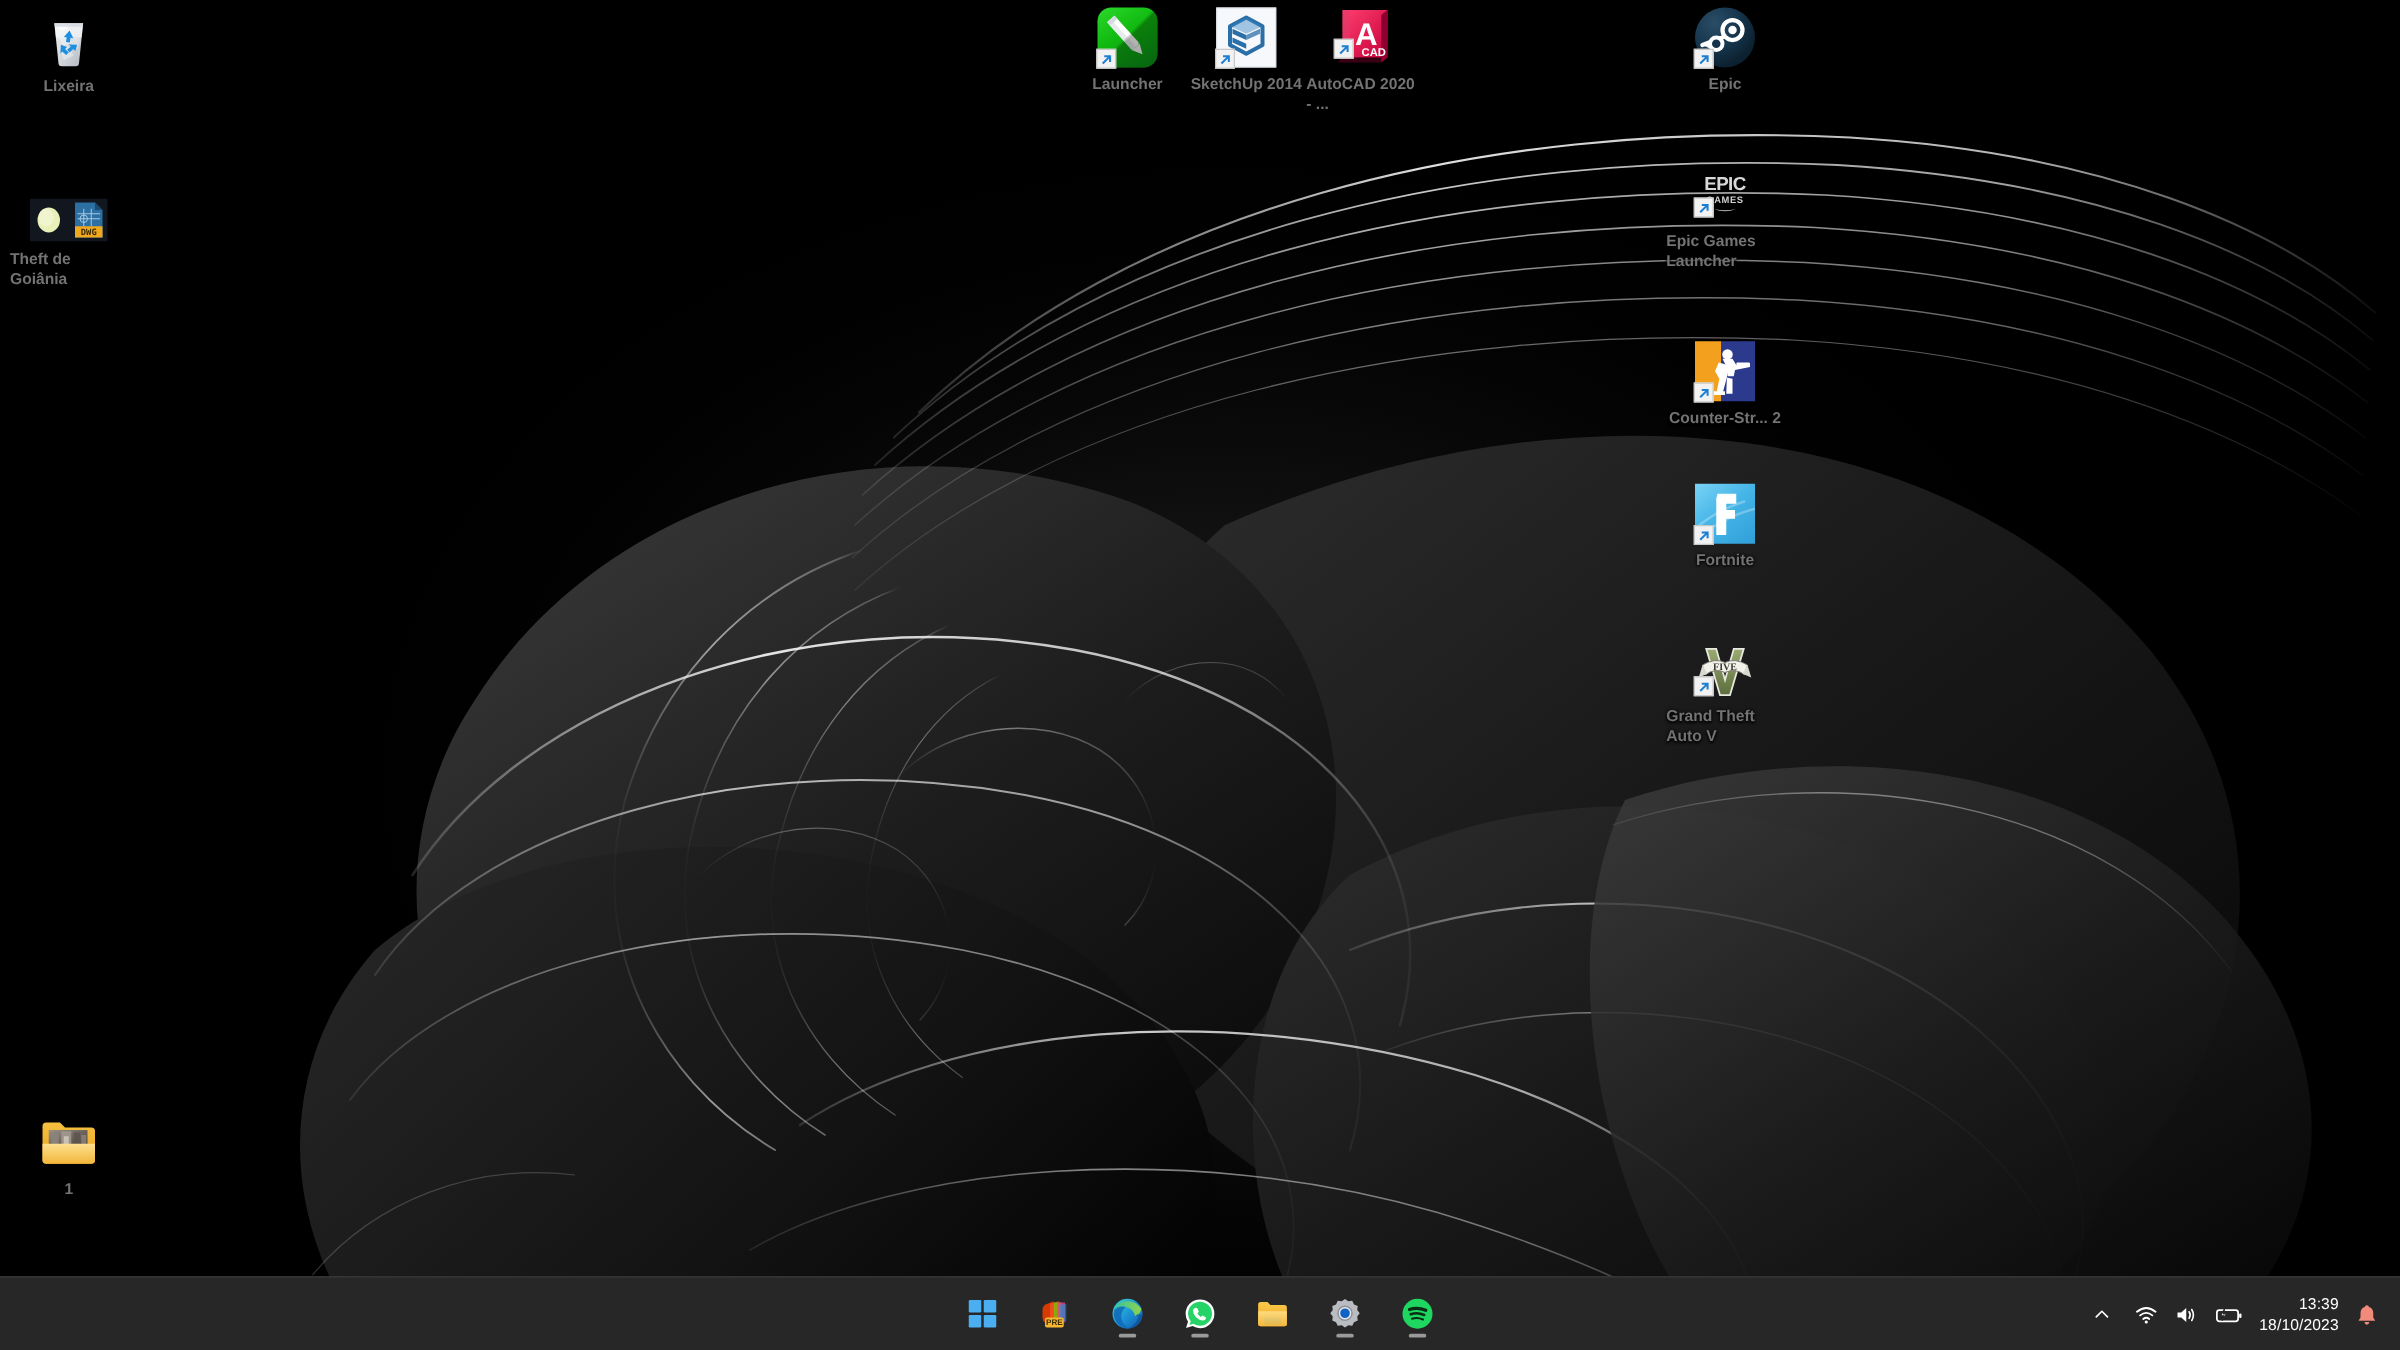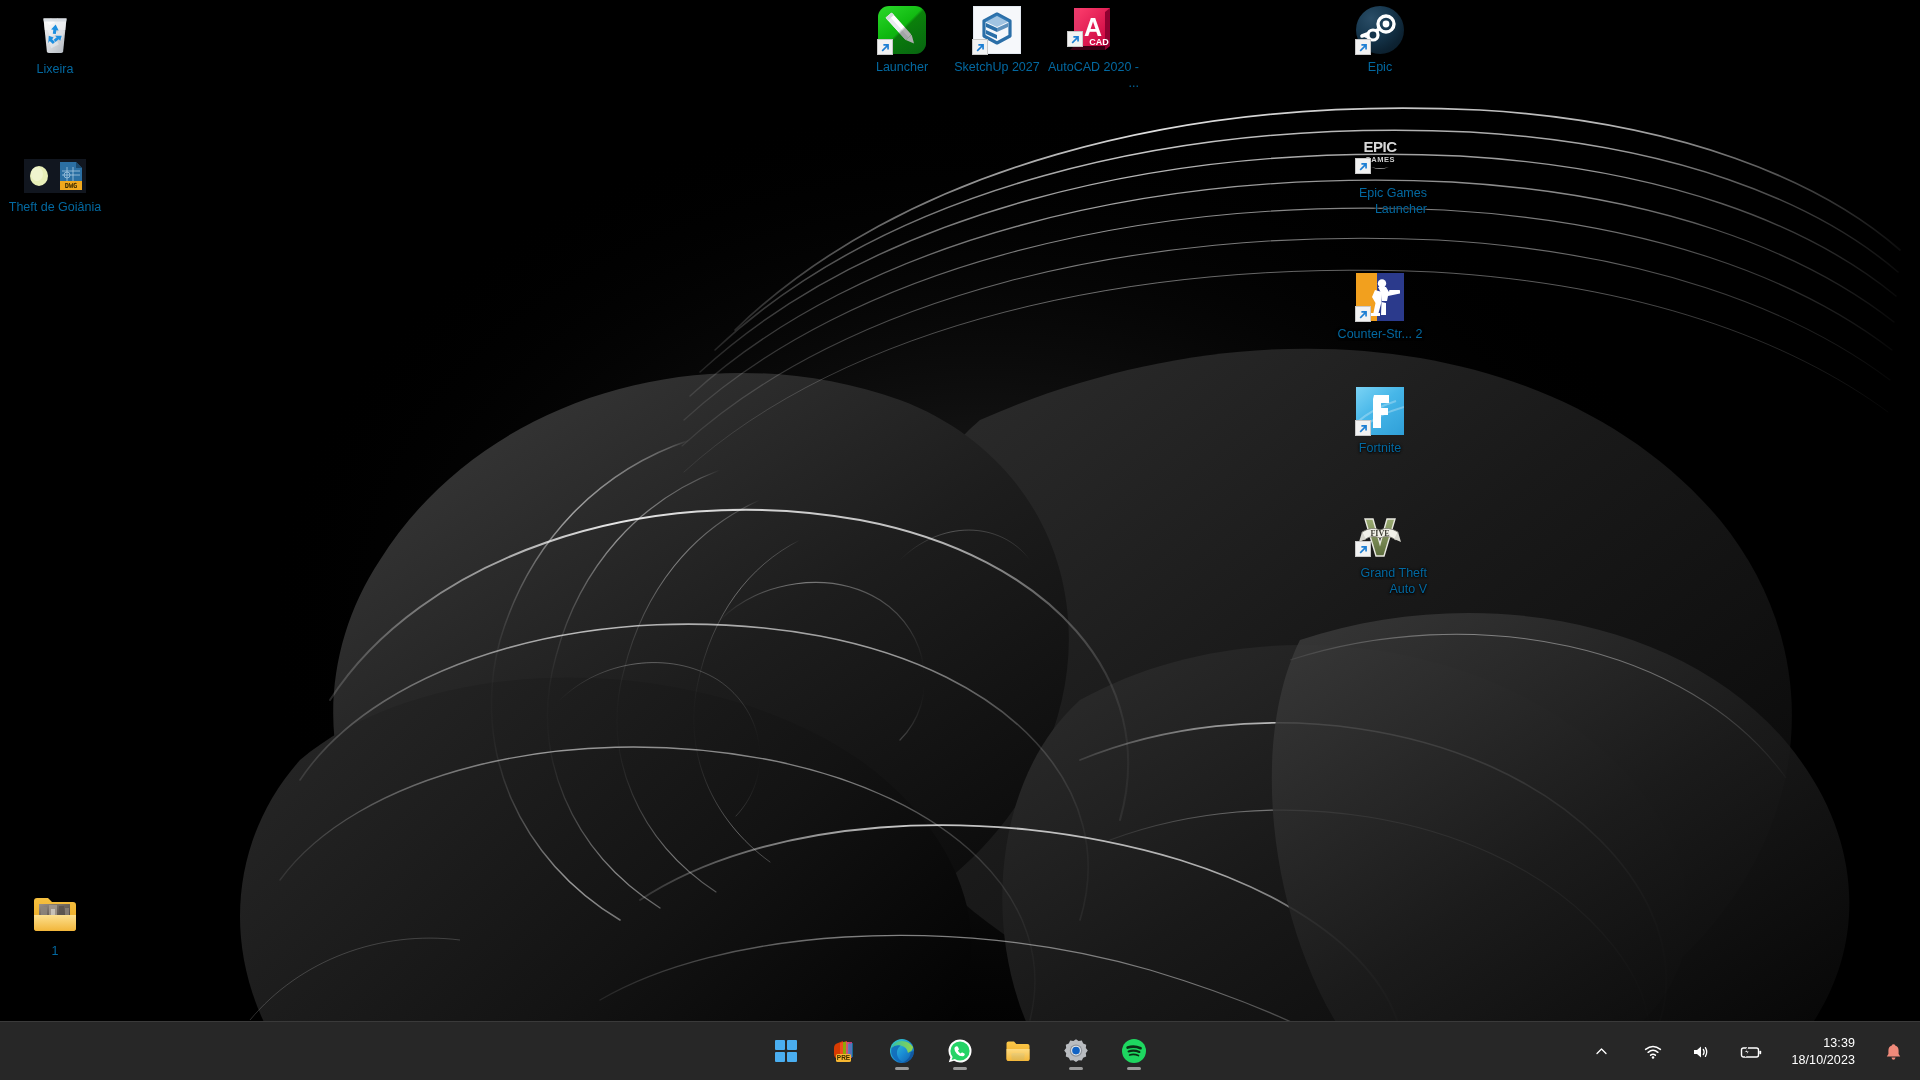--- a/index.html
+++ b/index.html
@@ -32,25 +32,26 @@
   }
   .icon-art {
     position:relative;
     width:48px; height:48px;
     display:flex; align-items:center; justify-content:center;
   }
   .icon-label {
     margin-top:5px;
     font-size:12.5px;
     line-height:16px;
-    color:#0369a1;
-    text-align:right;
+    color:#737373;
+    text-align:left;
     text-shadow:0 1px 2px rgba(0,0,0,.95), 0 0 3px rgba(0,0,0,.9);
     word-wrap:break-word;
     max-width:94px;
+    font-weight:bold;
   }
   
   .shortcut-arrow {
     position:absolute; left:-1px; bottom:-1px;
     width:16px; height:16px;
     background:#f2f2f2;
     border:1px solid #c8c8c8;
     display:flex; align-items:center; justify-content:center;
   }
   .shortcut-arrow svg { width:11px; height:11px; display:block; }
@@ -119,21 +120,21 @@
   }
   .tb-art { width:26px; height:26px; position:relative; display:flex; align-items:center; justify-content:center; }
   .tb-indicator {
     position:absolute; bottom:3px; left:50%; transform:translateX(-50%);
     width:14px; height:3.5px; border-radius:2px; background:#9a9a9a;
   }
 
   
   #tray {
     position:absolute; right:0; top:0; height:59px;
-    display:flex; align-items:center; gap:16px; padding-right:8px;
+    display:flex; align-items:center; gap:0; padding-right:8px;
   }
   .tray-btn {
     height:44px; display:flex; align-items:center; justify-content:center;
     padding:0 7px; border-radius:5px; cursor:default;
   }
   .tray-icon { display:flex; align-items:center; justify-content:center; }
   #clock {
     display:flex; flex-direction:column; align-items:flex-end; justify-content:center;
     padding:0 10px 0 6px; height:44px; border-radius:5px; cursor:default;
     color:#fff; font-size:12.5px; line-height:17px; letter-spacing:.1px;
@@ -351,21 +352,21 @@
           </g>
           <path d="M23 7 L36 14 L23 20 L10 14 Z" fill="#3a84c4" opacity=".45"></path>
         </svg>
       </div>
       <div class="shortcut-arrow">
         <svg viewBox="0 0 12 12" xmlns="http://www.w3.org/2000/svg">
           <path d="M3 9 L8.4 3.6 M4.6 3.2 L8.8 3.2 L8.8 7.4" stroke="#1d7fd4" stroke-width="1.8" fill="none" stroke-linecap="square"></path>
         </svg>
       </div>
     </div>
-    <div class="icon-label">SketchUp 2027</div>
+    <div class="icon-label">SketchUp 2014</div>
   </div>
 
   <div class="icon-cell" style="left:1045px; top:6px;">
     <div class="icon-art">
       <div class="autocad-bg">
         <svg width="46" height="48" viewBox="0 0 46 48" xmlns="http://www.w3.org/2000/svg">
           <defs>
             <linearGradient id="acRed" x1="0" y1="0" x2="1" y2="1">
               <stop offset="0%" stop-color="#ff3f6e"></stop>
                 <stop offset="100%" stop-color="#c5003c"></stop>

